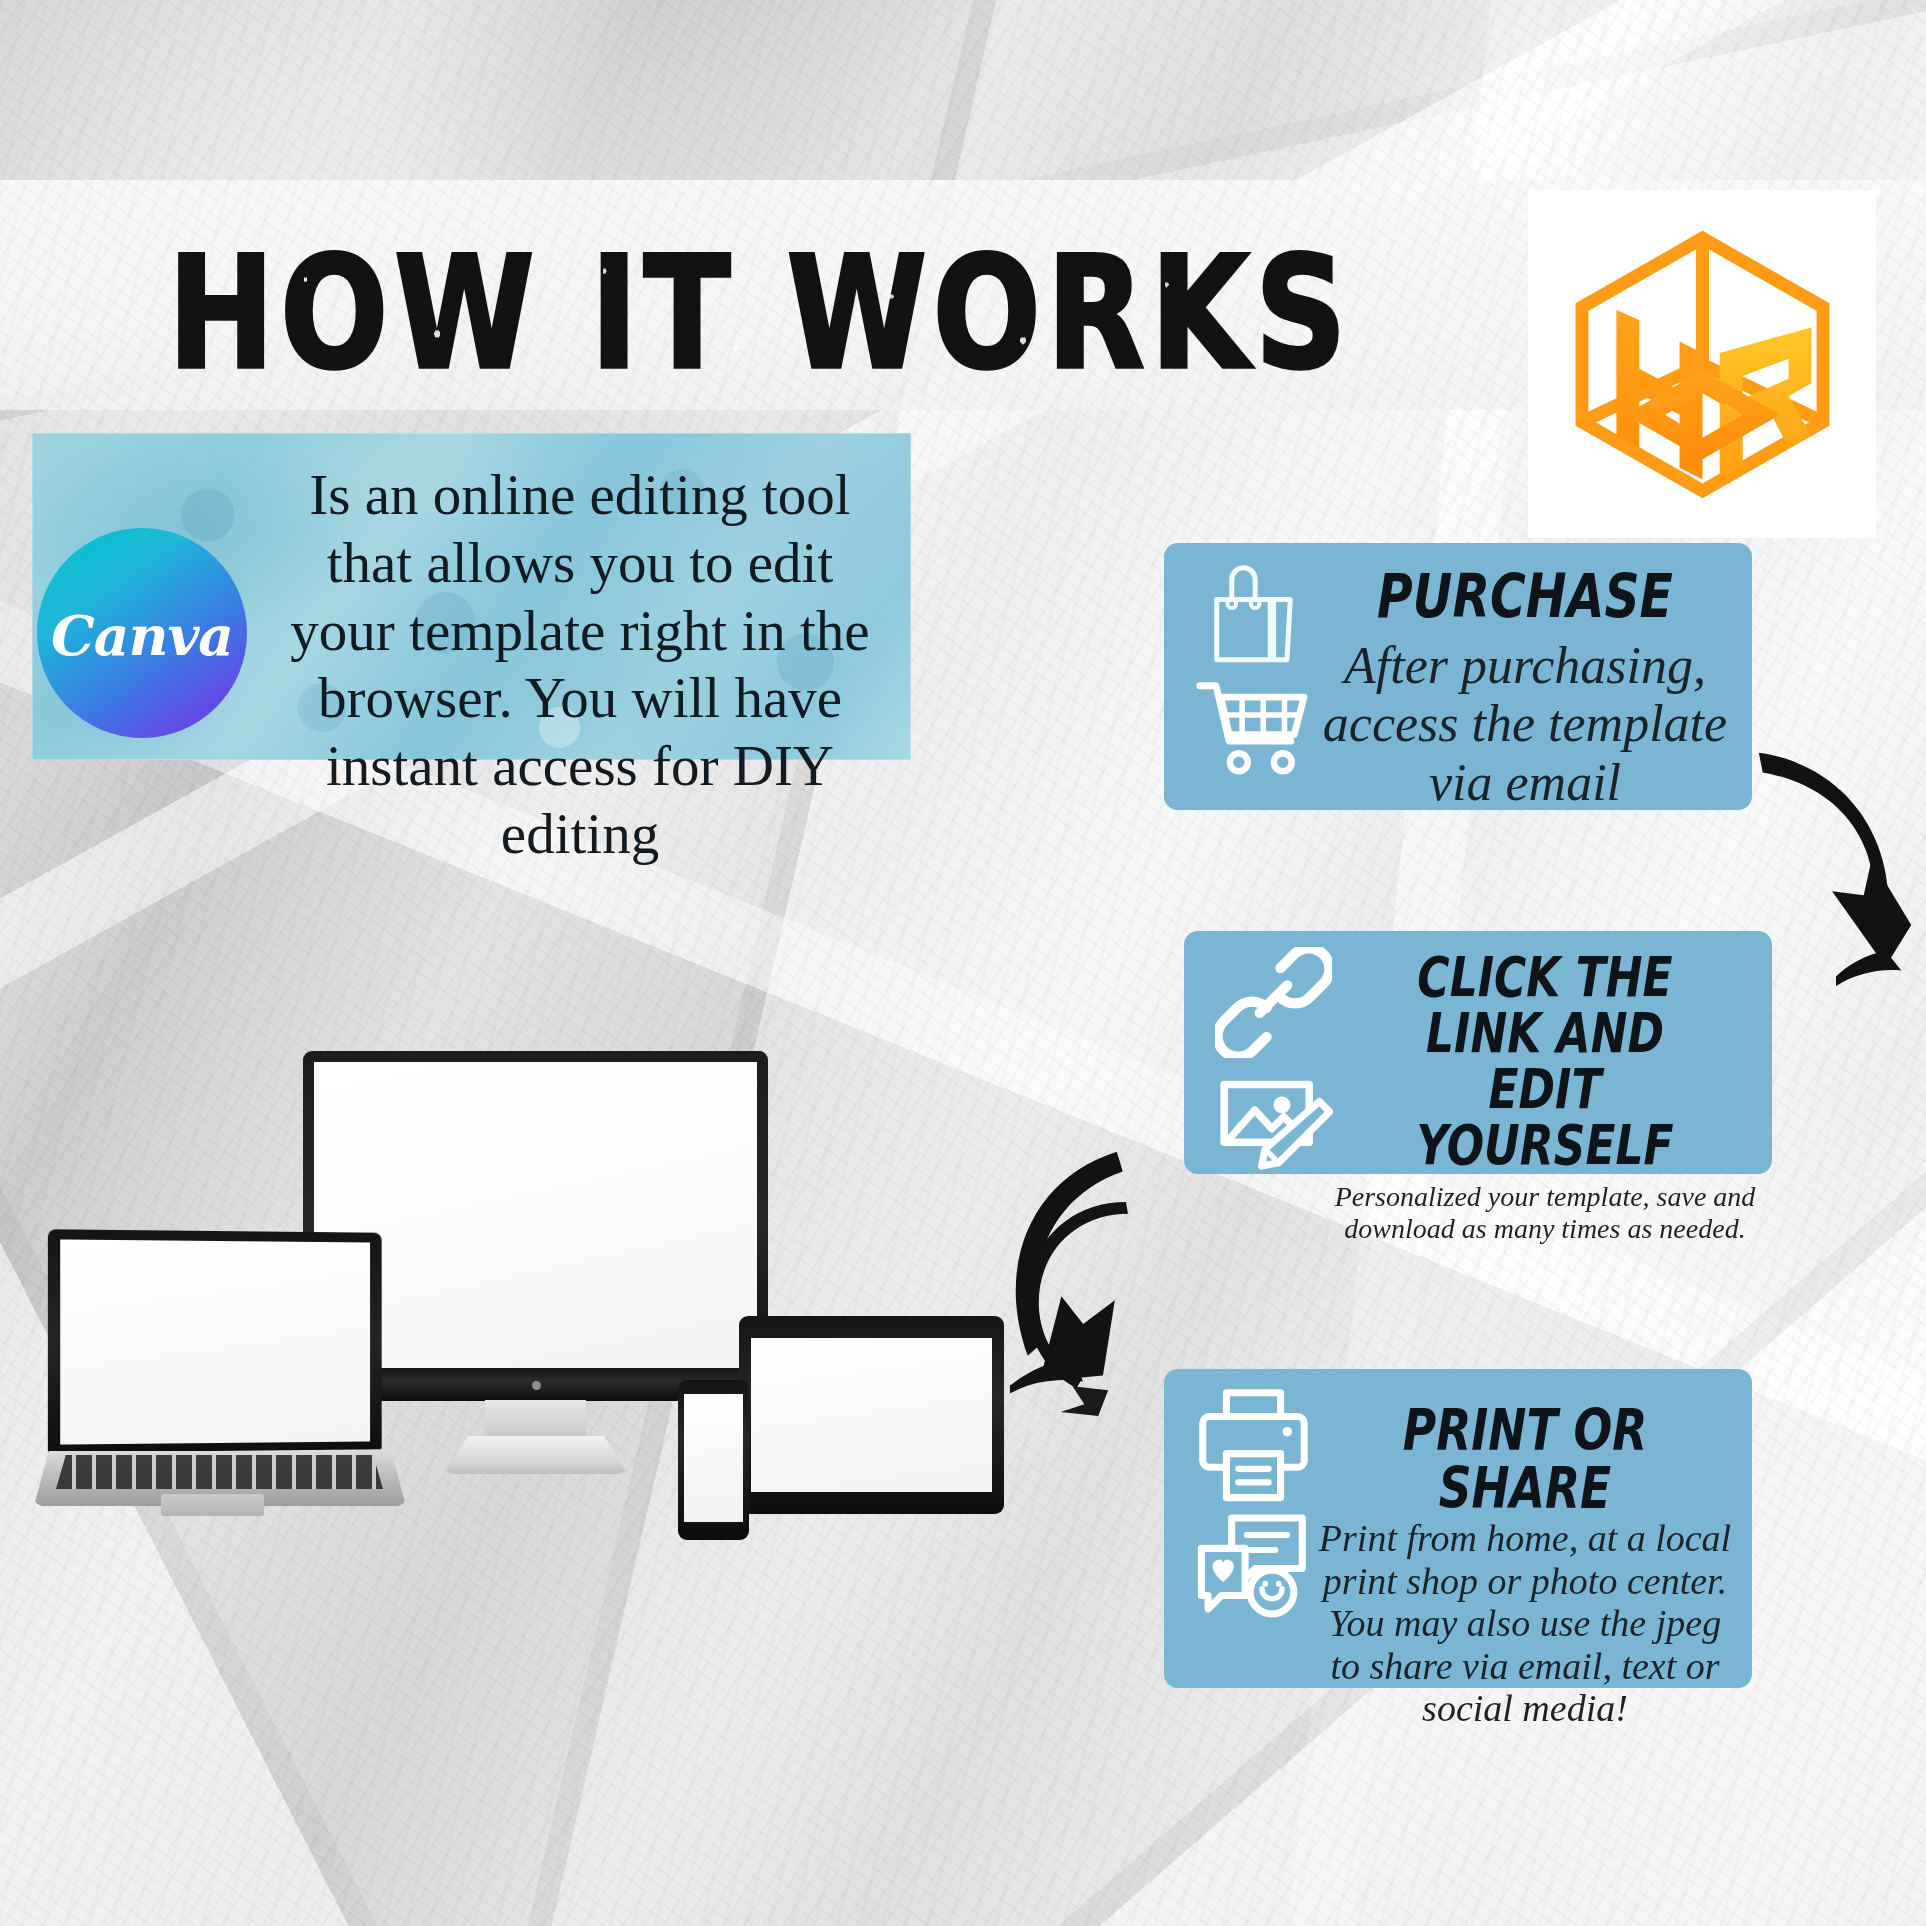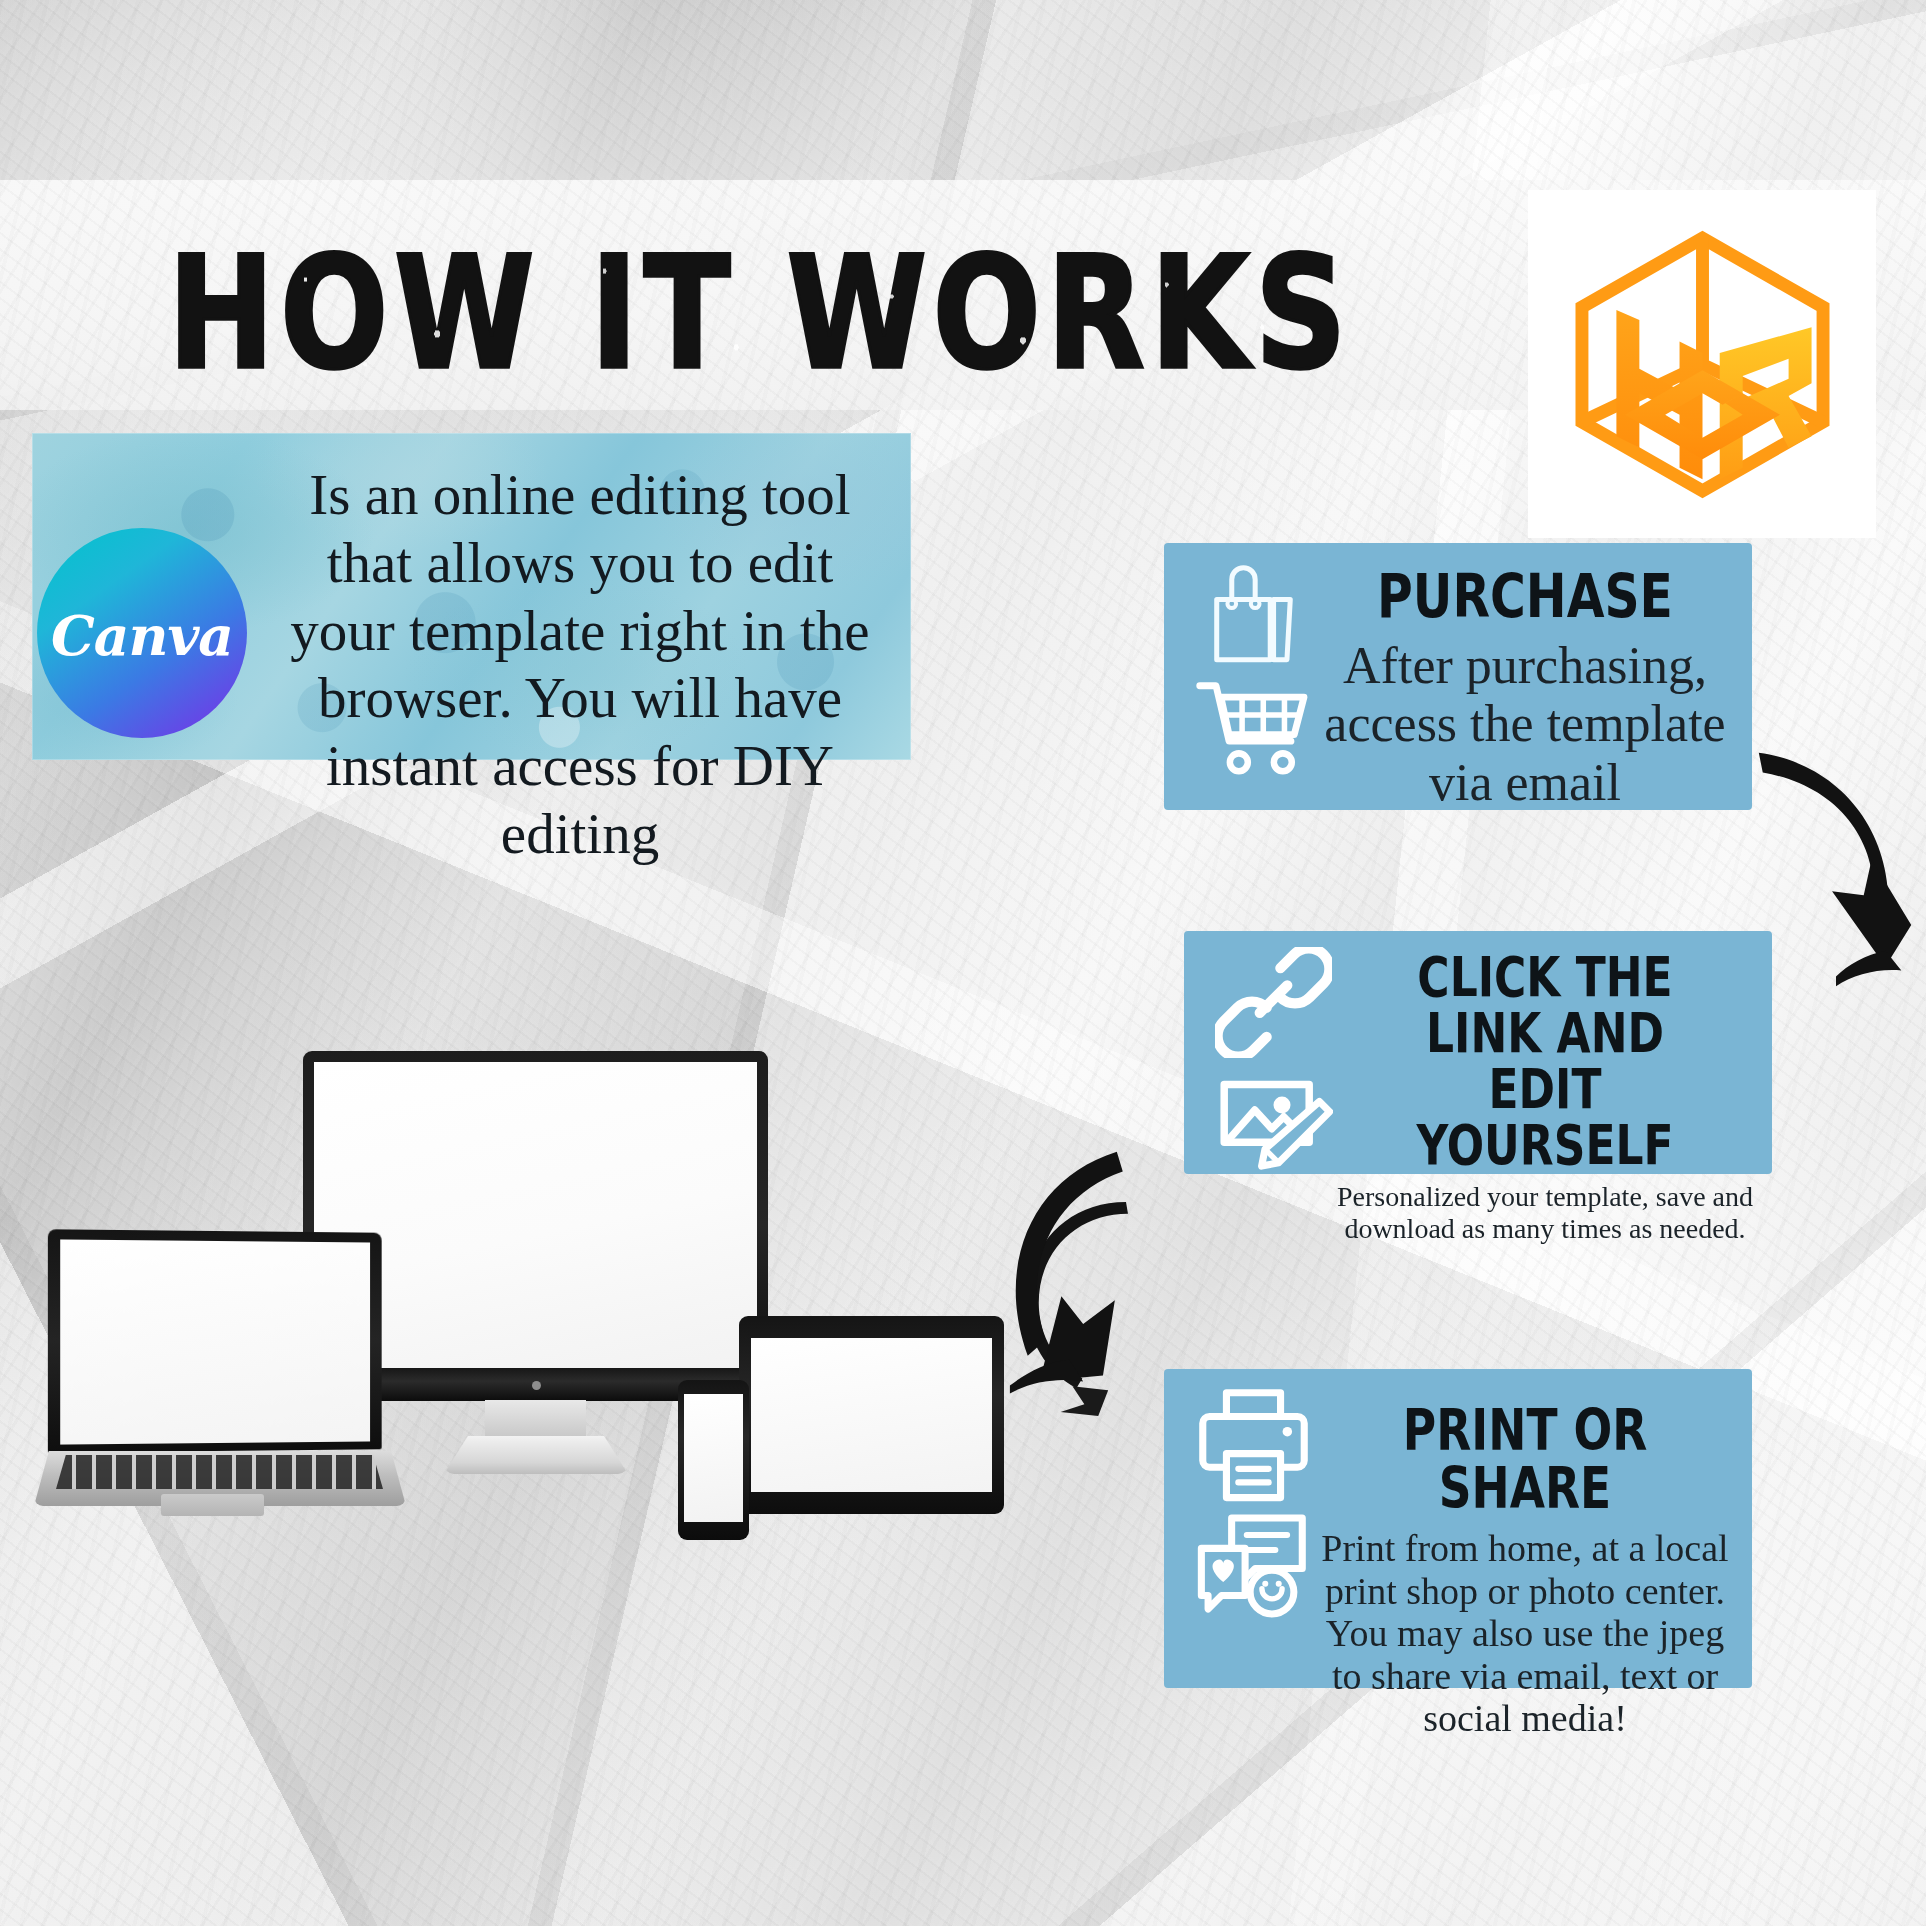--- a/index.html
+++ b/index.html
@@ -146,22 +146,23 @@
     font-size:57px;
     line-height:1.19;
     color:#131a20;
     z-index:3;
   }
 
   
   .step-card {
     position:absolute;
     background:#7ab5d4;
-    border-radius:4px;
+    border-radius:14px;
     z-index:5;
+    font-style:italic;
   }
   .card1 { left:1164px; top:543px;  width:588px; height:267px; }
   .card2 { left:1184px; top:931px;  width:588px; height:243px; }
   .card3 { left:1164px; top:1369px; width:588px; height:319px; }
 
   .card-icons {
     position:absolute; left:20px; top:16px;
     width:139px;
     display:flex; flex-direction:column; align-items:center; gap:6px;
   }
@@ -180,21 +181,21 @@
   .card1 .card-title { font-size:61px; padding-top:14px; }
   .card2 .card-title { font-size:55px; padding-top:10px; }
   .card3 .card-title { font-size:57px; padding-top:24px; }
   .card-desc {
     font-family:"Liberation Serif", serif;
     color:#1b2329;
     line-height:1.12;
   }
   .card1 .card-desc { font-size:52px; margin-top:10px; }
   .card2 .card-desc { font-size:28px; margin-top:8px; }
-  .card3 .card-desc { font-size:38px; margin-top:10px; }
+  .card3 .card-desc { font-size:38px; }
 
   
   .arrow { position:absolute; z-index:6; }
   .arrow-a { left:1737px; top:721px; width:198px; height:297px; }
   .arrow-b { left:1000px; top:1134px; width:198px; height:297px; }
 
   
   .devices { position:absolute; left:34px; top:1051px; width:1040px; height:535px; z-index:4; }
   .dev { position:absolute; }
 

